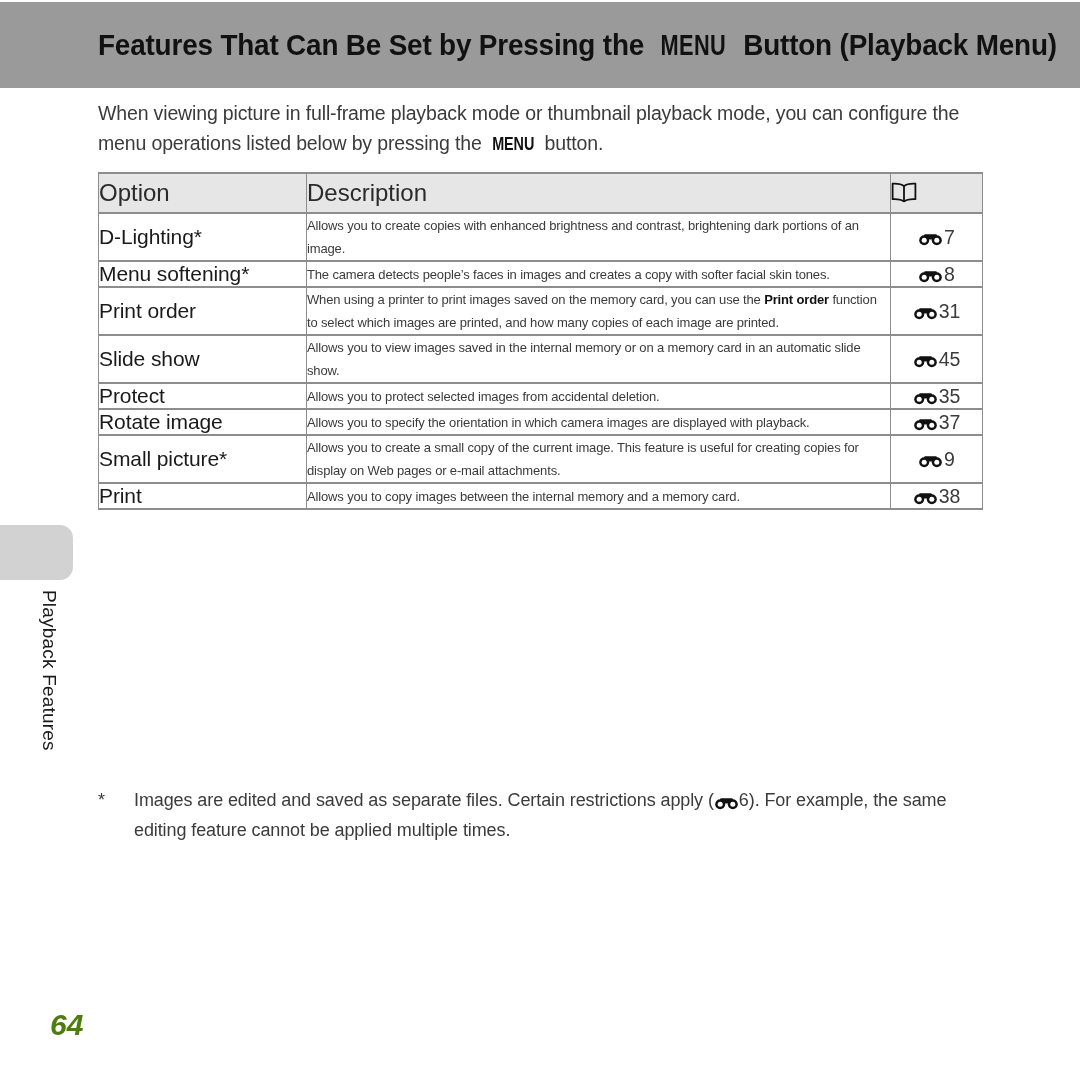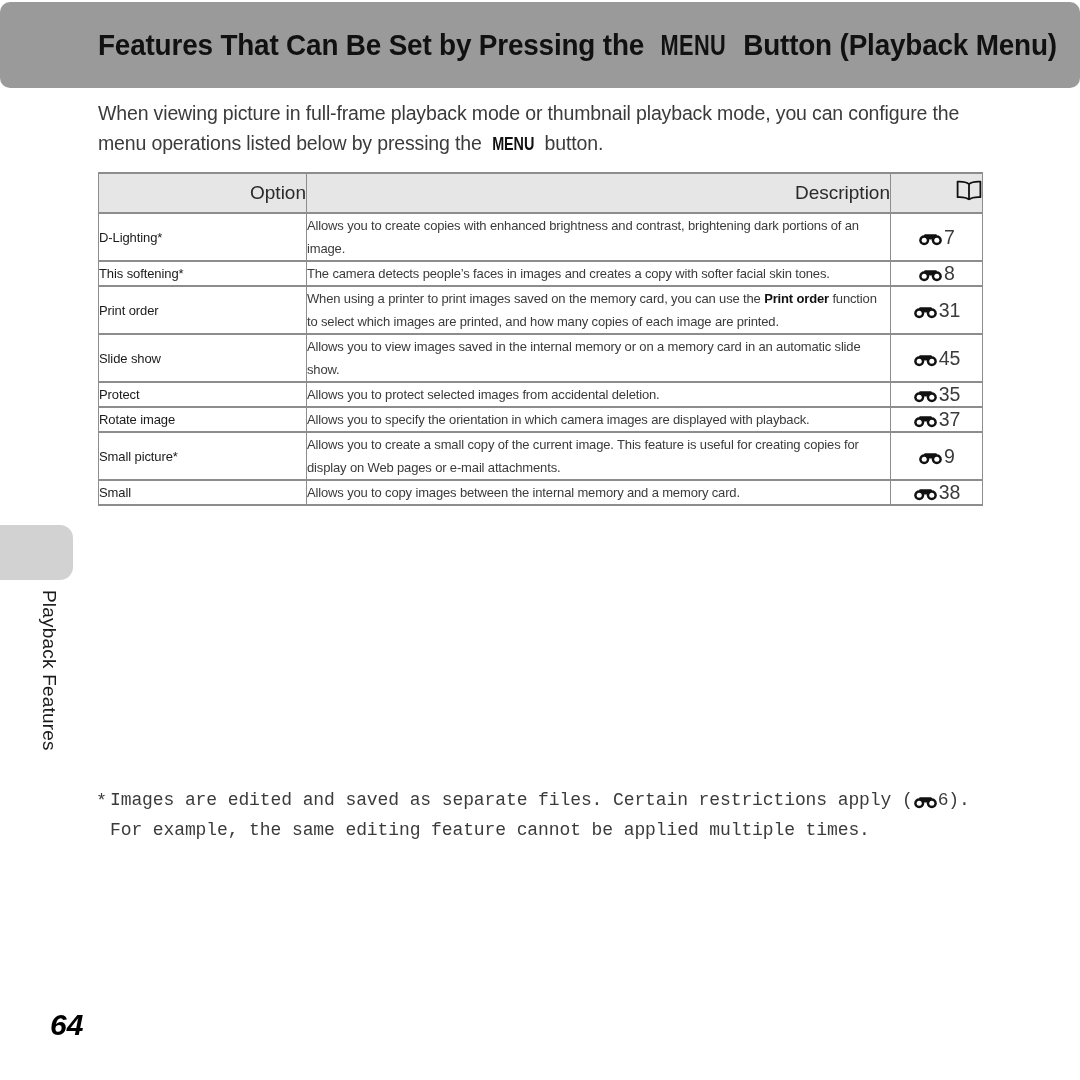--- a/index.html
+++ b/index.html
@@ -20,21 +20,20 @@
   .title-bar {
     position: absolute;
     left: 0;
     top: 2px;
     width: 1080px;
     height: 86px;
     background: #9a9a9a;
     display: flex;
     align-items: center;
     justify-content: flex-start;
-    border-radius: 10px;
   }
   .title-text {
     font-family: "Liberation Sans Narrow", "Liberation Sans", sans-serif;
     font-weight: bold;
     font-size: 30px;
     line-height: 1;
     color: #111111;
     letter-spacing: -0.2px;
     transform: scaleX(0.93);
     transform-origin: left center;
@@ -82,31 +81,31 @@
     border-top: 2px solid #8d8d8d;
     border-bottom: 2px solid #8d8d8d;
     border-left: 1.5px solid #8d8d8d;
     border-right: 1.5px solid #8d8d8d;
     vertical-align: middle;
     padding: 0;
   }
   .tbl thead th {
     background: #e6e6e6;
     font-weight: normal;
-    font-size: 19px;
+    font-size: 24px;
     color: #2a2a2a;
     height: 38px;
-    text-align: right;
+    text-align: left;
   }
   .col-option  { width: 208px; }
   .col-desc    { width: 584px; }
   .col-ref     { width: 92px; }
 
   .cell-option {
-    font-size: 13px;
+    font-size: 21px;
     color: #1a1a1a;
     padding: 6px 0 6px 14px;
     letter-spacing: -0.1px;
   }
   .cell-desc {
     font-size: 13px;
     color: #3b3b3b;
     padding: 9px 10px 9px 13px;
     line-height: 23px;
     letter-spacing: -0.15px;
@@ -139,22 +138,21 @@
     color: #3b3b3b;
     letter-spacing: -0.1px;
   }
   .footnote .star {
     position: absolute;
     left: 0;
     top: 0;
   }
   .footnote .ftext {
     display: block;
-    margin-left: 12px;
-    font-family: Liberation Mono, monospace;
+    margin-left: 36px;
   }
 
   
   .side-tab {
     position: absolute;
     left: 0;
     top: 525px;
     width: 73px;
     height: 55px;
     background: #d2d2d2;
@@ -174,21 +172,21 @@
   }
 
   
   .page-num {
     position: absolute;
     left: 50px;
     top: 1008px;
     font-size: 30px;
     font-style: italic;
     font-weight: bold;
-    color: #000000;
+    color: #4d7c0f;
   }
 </style>
 </head>
 <body>
 
 <div class="title-bar">
   <div class="title-text"><span>Features That Can Be Set by Pressing the </span><span class="menu-glyph">MENU</span><span> Button (Playback Menu)</span></div>
 </div>
 
 <div class="intro">
@@ -225,21 +223,21 @@
                 <rect x="6" y="3.2" width="13" height="5.2" rx="1.4" fill="#111111"></rect>
                 <circle cx="6.2" cy="9.2" r="5.0" fill="#111111"></circle>
                 <circle cx="18.8" cy="9.2" r="5.0" fill="#111111"></circle>
                 <circle cx="6.2" cy="9.2" r="2.5" fill="#ffffff"></circle>
                 <circle cx="18.8" cy="9.2" r="2.5" fill="#ffffff"></circle>
               </svg></span>
             <span>7</span>
           </span></td>
       </tr>
       <tr>
-        <td class="cell-option">This softening*</td>
+        <td class="cell-option">Menu softening*</td>
         <td class="cell-desc"><span>The camera detects people’s faces in images and creates a copy with softer facial skin tones.</span></td>
         <td class="cell-ref"><span class="ref-inner">
             <span class="binoc"><svg width="25" height="15" viewBox="0 0 25 15" aria-hidden="true" style="display:inline-block;vertical-align:-2px">
                 <rect x="6" y="3.2" width="13" height="5.2" rx="1.4" fill="#111111"></rect>
                 <circle cx="6.2" cy="9.2" r="5.0" fill="#111111"></circle>
                 <circle cx="18.8" cy="9.2" r="5.0" fill="#111111"></circle>
                 <circle cx="6.2" cy="9.2" r="2.5" fill="#ffffff"></circle>
                 <circle cx="18.8" cy="9.2" r="2.5" fill="#ffffff"></circle>
               </svg></span>
             <span>8</span>
@@ -309,21 +307,21 @@
                 <rect x="6" y="3.2" width="13" height="5.2" rx="1.4" fill="#111111"></rect>
                 <circle cx="6.2" cy="9.2" r="5.0" fill="#111111"></circle>
                 <circle cx="18.8" cy="9.2" r="5.0" fill="#111111"></circle>
                 <circle cx="6.2" cy="9.2" r="2.5" fill="#ffffff"></circle>
                 <circle cx="18.8" cy="9.2" r="2.5" fill="#ffffff"></circle>
               </svg></span>
             <span>9</span>
           </span></td>
       </tr>
       <tr>
-        <td class="cell-option">Small</td>
+        <td class="cell-option">Print</td>
         <td class="cell-desc"><span>Allows you to copy images between the internal memory and a memory card.</span></td>
         <td class="cell-ref"><span class="ref-inner">
             <span class="binoc"><svg width="25" height="15" viewBox="0 0 25 15" aria-hidden="true" style="display:inline-block;vertical-align:-2px">
                 <rect x="6" y="3.2" width="13" height="5.2" rx="1.4" fill="#111111"></rect>
                 <circle cx="6.2" cy="9.2" r="5.0" fill="#111111"></circle>
                 <circle cx="18.8" cy="9.2" r="5.0" fill="#111111"></circle>
                 <circle cx="6.2" cy="9.2" r="2.5" fill="#ffffff"></circle>
                 <circle cx="18.8" cy="9.2" r="2.5" fill="#ffffff"></circle>
               </svg></span>
             <span>38</span>

